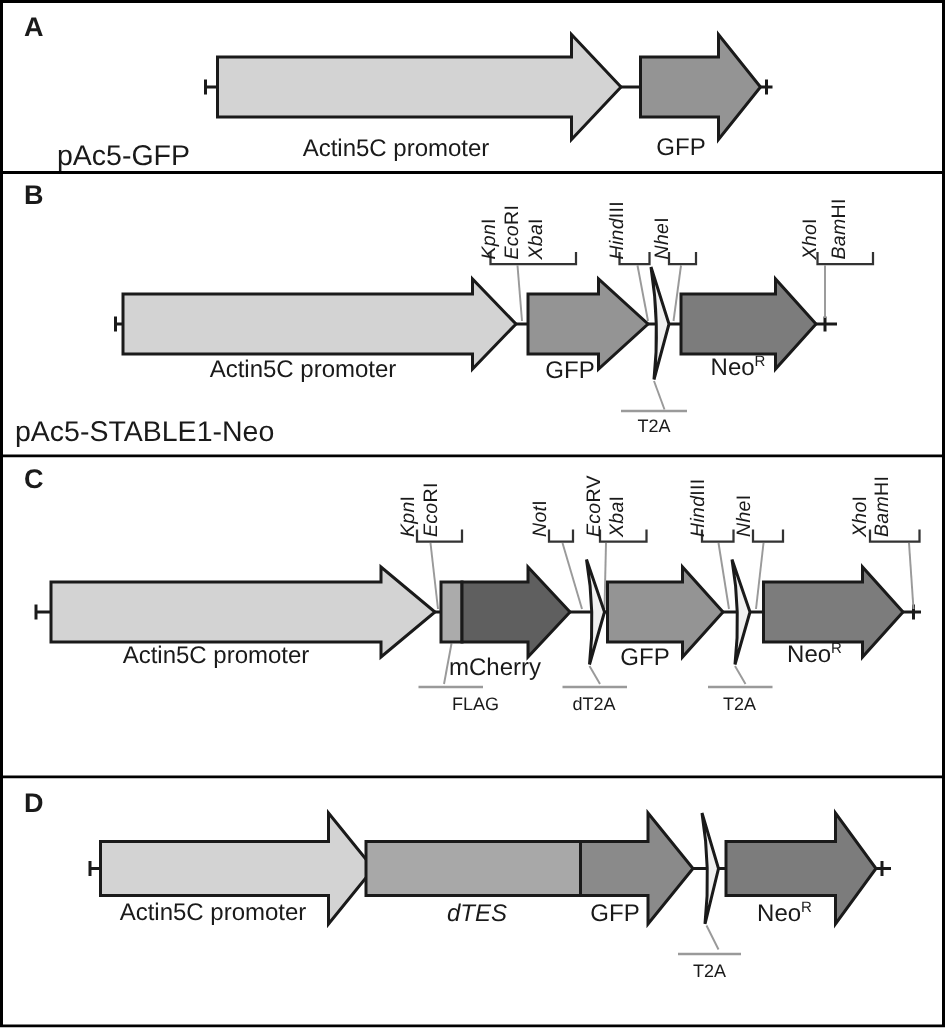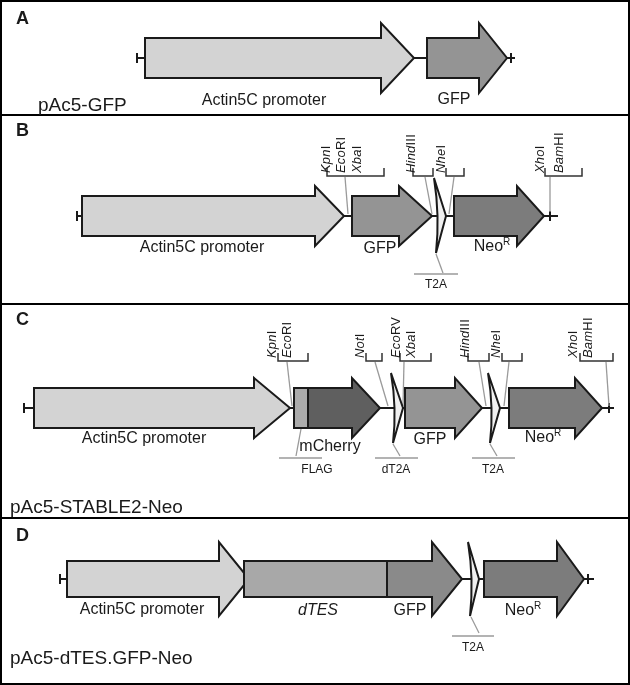--- a/index.html
+++ b/index.html
@@ -92,20 +92,21 @@
     <span class="rsite" style="left:362px;top:43px;"><i>Xba</i><span>I</span></span>
     <span class="rsite" style="left:416px;top:43px;"><i>Hind</i><span>III</span></span>
     <span class="rsite" style="left:446px;top:43px;"><i>Nhe</i><span>I</span></span>
     <span class="rsite" style="left:545px;top:43px;"><i>Xho</i><span>I</span></span>
     <span class="rsite" style="left:564px;top:43px;"><i>Bam</i><span>HI</span></span>
 
     <span class="gene-label" style="left:200px;top:122px;">Actin5C promoter</span>
     <span class="gene-label" style="left:378px;top:123px;">GFP</span>
     <span class="gene-label" style="left:490px;top:120px;"><span>Neo</span><sup>R</sup></span>
     <span class="callout-label" style="left:434px;top:161px;">T2A</span>
+    <span class="plasmid-name" style="top:162px;">pAc5-STABLE1-Neo</span>
   </section>
 
   <section class="panel divided" style="height:214px;">
     <svg class="layer" width="626" height="214" viewBox="0 0 626 214">
       <line x1="22" y1="103" x2="612" y2="103" stroke="#1a1a1a" stroke-width="2"></line>
       <line x1="22" y1="98" x2="22" y2="108" stroke="#1a1a1a" stroke-width="2"></line>
       <line x1="607" y1="98" x2="607" y2="108" stroke="#1a1a1a" stroke-width="2"></line>
 
       <line x1="285" y1="57" x2="290" y2="101" stroke="#9a9a9a" stroke-width="1.3"></line>
       <line x1="373" y1="57" x2="386" y2="101" stroke="#9a9a9a" stroke-width="1.3"></line>
@@ -149,21 +150,20 @@
     <span class="rsite" style="left:593px;top:39px;"><i>Bam</i><span>HI</span></span>
 
     <span class="gene-label" style="left:142px;top:124px;">Actin5C promoter</span>
     <span class="gene-label" style="left:328px;top:132px;">mCherry</span>
     <span class="gene-label" style="left:428px;top:125px;">GFP</span>
     <span class="gene-label" style="left:541px;top:122px;"><span>Neo</span><sup>R</sup></span>
 
     <span class="callout-label" style="left:299px;top:157px;margin-left:16px;">FLAG</span>
     <span class="callout-label" style="left:394px;top:157px;">dT2A</span>
     <span class="callout-label" style="left:491px;top:157px;">T2A</span>
-    <span class="plasmid-name" style="top:191px;">pAc5-STABLE2-Neo</span>
   </section>
 
   <section class="panel" style="height:158px;">
     <svg class="layer" width="626" height="158" viewBox="0 0 626 158">
       <line x1="58" y1="60" x2="592" y2="60" stroke="#1a1a1a" stroke-width="2"></line>
       <line x1="58" y1="55" x2="58" y2="65" stroke="#1a1a1a" stroke-width="2"></line>
       <line x1="586" y1="55" x2="586" y2="65" stroke="#1a1a1a" stroke-width="2"></line>
 
       <line x1="469" y1="98" x2="477" y2="114" stroke="#9a9a9a" stroke-width="1.3"></line>
       <line x1="450" y1="117" x2="492" y2="117" stroke="#9a9a9a" stroke-width="1.6"></line>
@@ -175,16 +175,15 @@
       <path d="M482,42 H555 V23 L582,60 L555,97 V78 H482 Z" stroke="#1a1a1a" stroke-width="2" fill="#7c7c7c"></path>
     </svg>
     <span class="panel-letter" style="top:6px;">D</span>
 
     <span class="gene-label" style="left:140px;top:81px;">Actin5C promoter</span>
     <span class="gene-label" style="left:316px;top:82px;font-style:italic;">dTES</span>
     <span class="gene-label" style="left:408px;top:82px;">GFP</span>
     <span class="gene-label" style="left:521px;top:81px;"><span>Neo</span><sup>R</sup></span>
 
     <span class="callout-label" style="left:471px;top:121px;">T2A</span>
-    <span class="plasmid-name" style="top:128px;">pAc5-dTES.GFP-Neo</span>
   </section>
 
 </div>
 
 </body></html>

